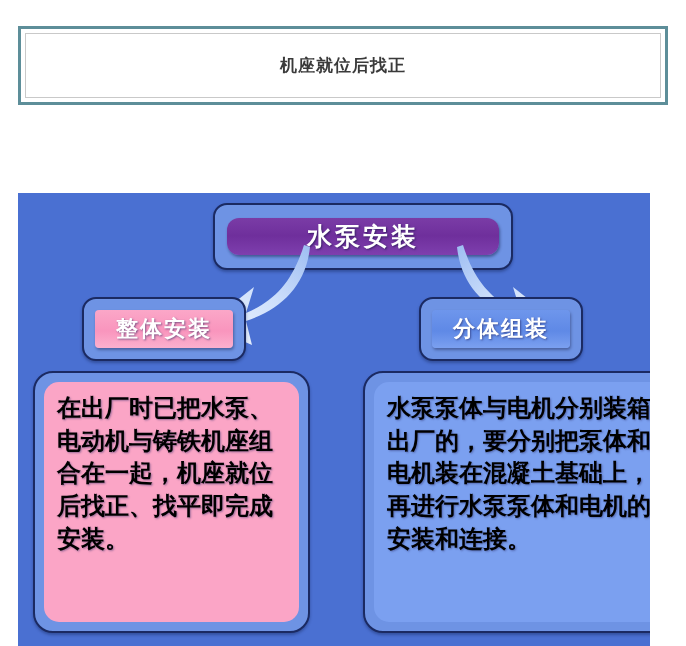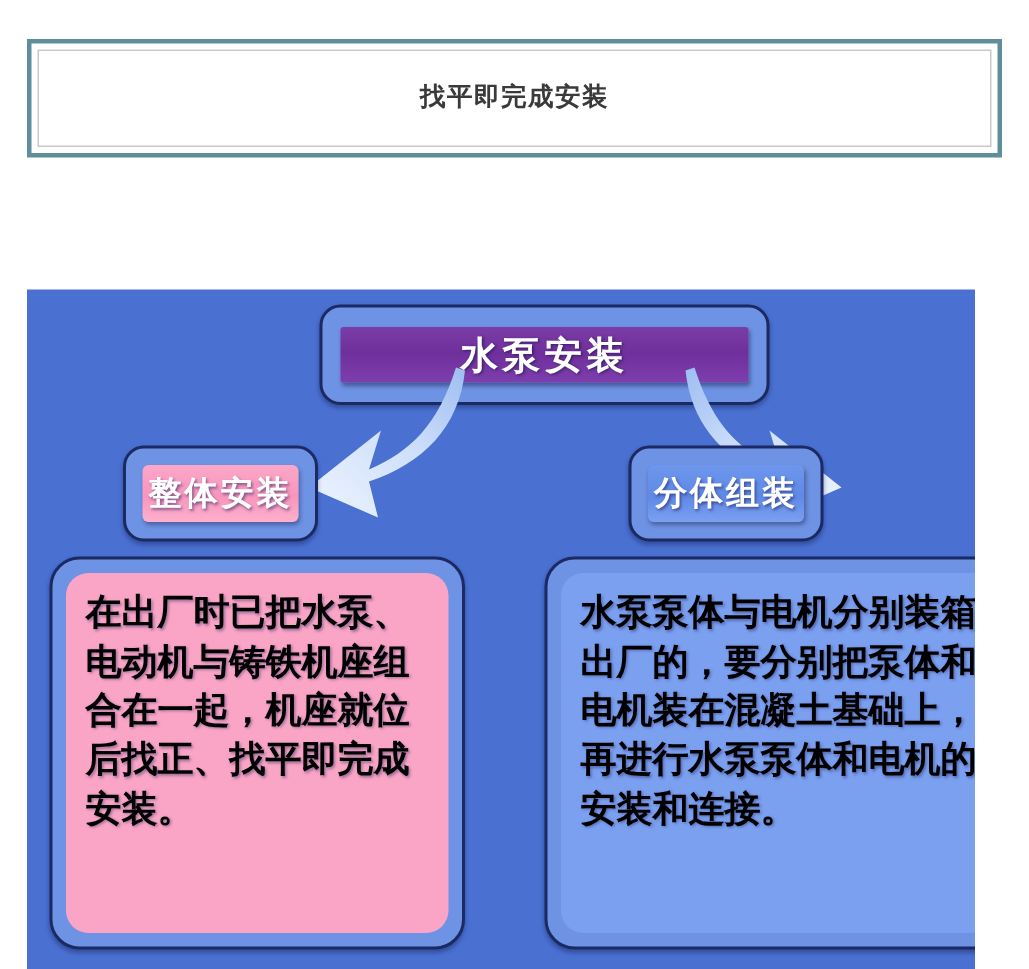--- a/index.html
+++ b/index.html
@@ -74,42 +74,41 @@
     top: 10px;
     width: 300px;
     height: 67px;
   }
   .root-inner {
     position: absolute;
     left: 12px;
     top: 13px;
     right: 12px;
     bottom: 13px;
-    border-radius: 2px;
+    border-radius: 12px;
     background: linear-gradient(180deg, #7a3ca6 0%, #6f2f9c 48%, #7e3fae 100%);
     box-shadow: 1px 2px 3px rgba(12,16,50,.45);
     display: flex;
     align-items: center;
     justify-content: center;
   }
   .root-label {
     color: #ffffff;
     font-size: 25px;
     font-weight: bold;
     letter-spacing: 3px;
     text-shadow: 1px 1px 2px rgba(25,20,70,.65);
     line-height: 1;
   }
 
   
   .branch-shell {
-    width: 130px;
+    width: 164px;
     height: 64px;
     top: 104px;
-    font-family: Liberation Serif, serif;
   }
   .branch-shell.left  { left: 64px; }
   .branch-shell.right { left: 401px; text-align: center; }
 
   .branch-inner {
     position: absolute;
     left: 11px;
     top: 11px;
     right: 11px;
     bottom: 11px;
@@ -176,21 +175,21 @@
     pointer-events: none;
   }
   .arrow.left  { left: 178px; top: 50px; }
   .arrow.right { left: 437px; top: 50px; }
 </style>
 </head>
 <body>
 
 <div class="header-banner">
   <div class="header-inner">
-    <div class="header-title">找平即完成安装</div>
+    <div class="header-title">机座就位后找正</div>
   </div>
 </div>
 
 <div class="diagram">
 
   <div class="shell root-shell">
     <div class="root-inner">
       <span class="root-label">水泵安装</span>
     </div>
   </div>

